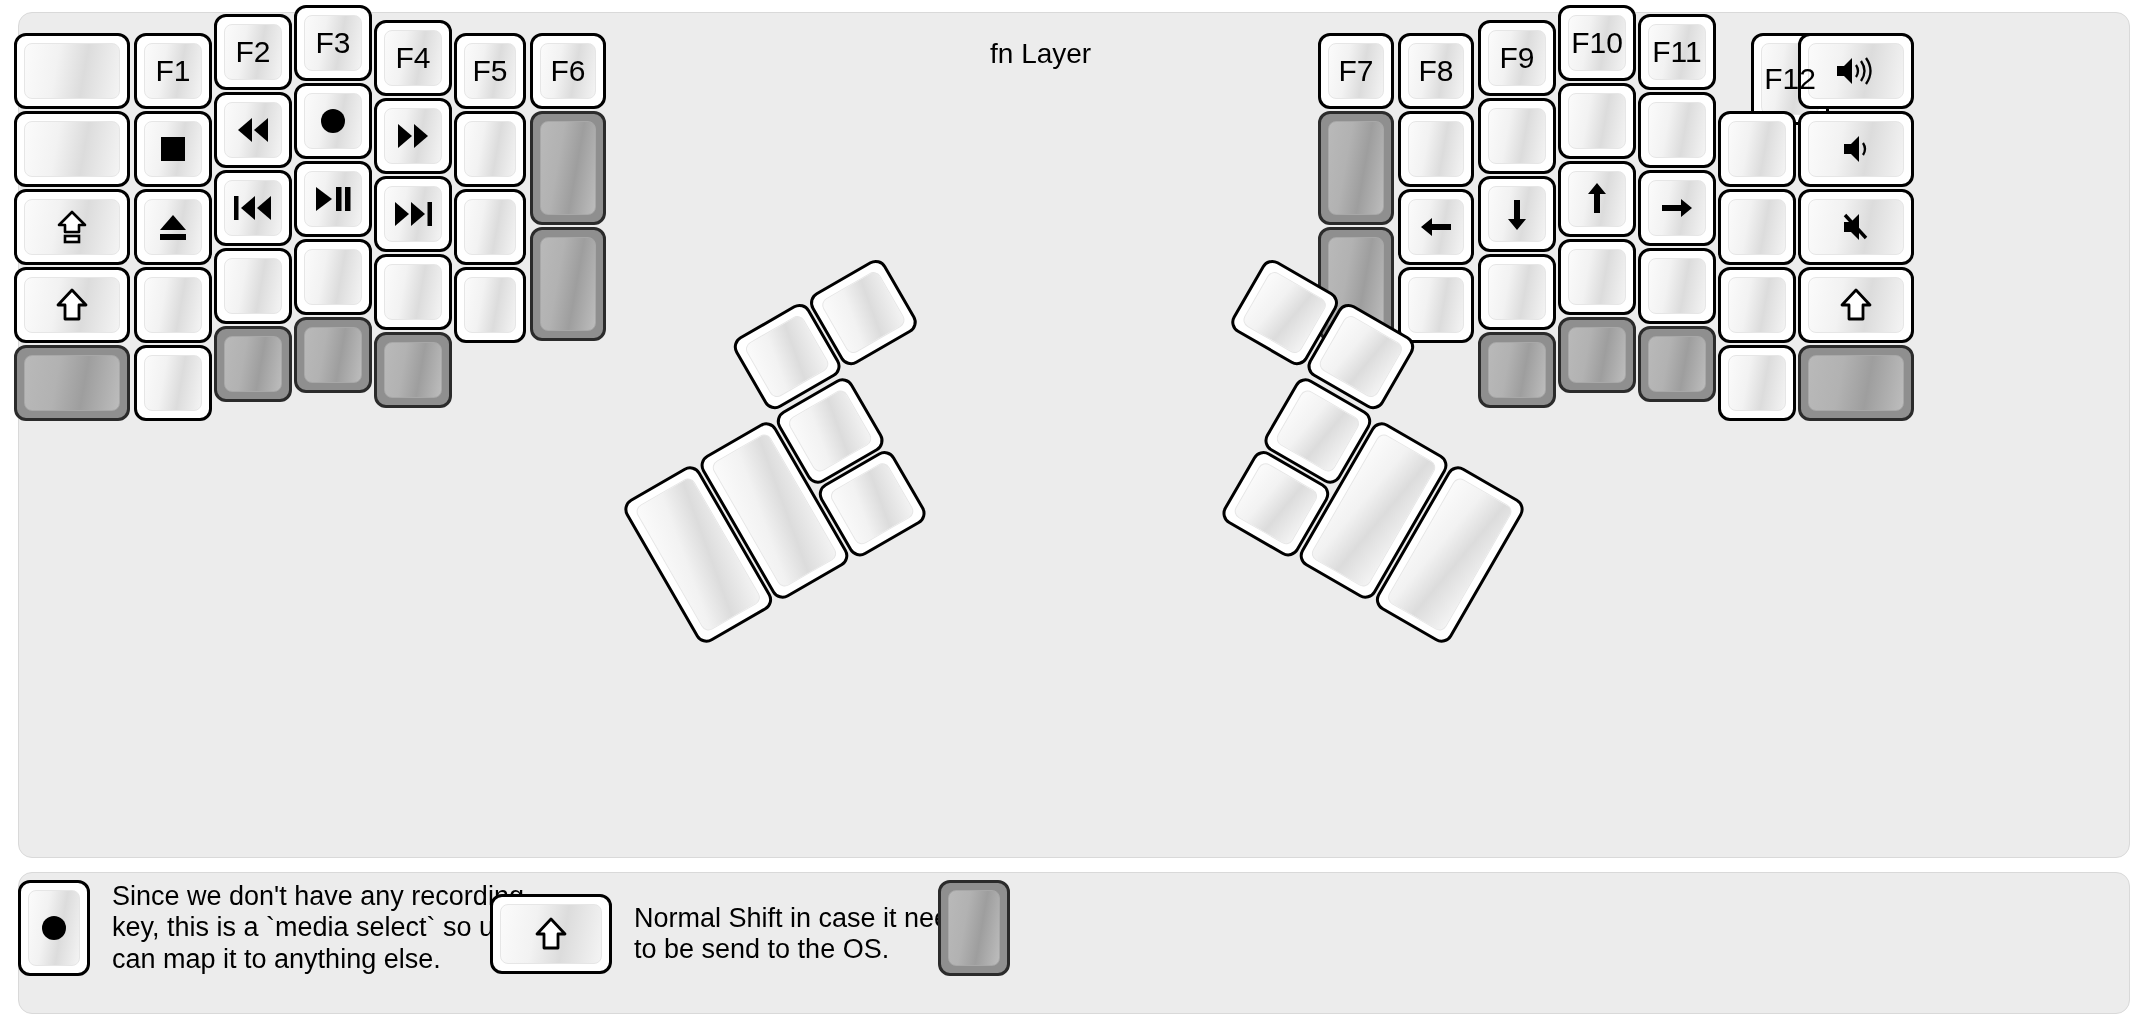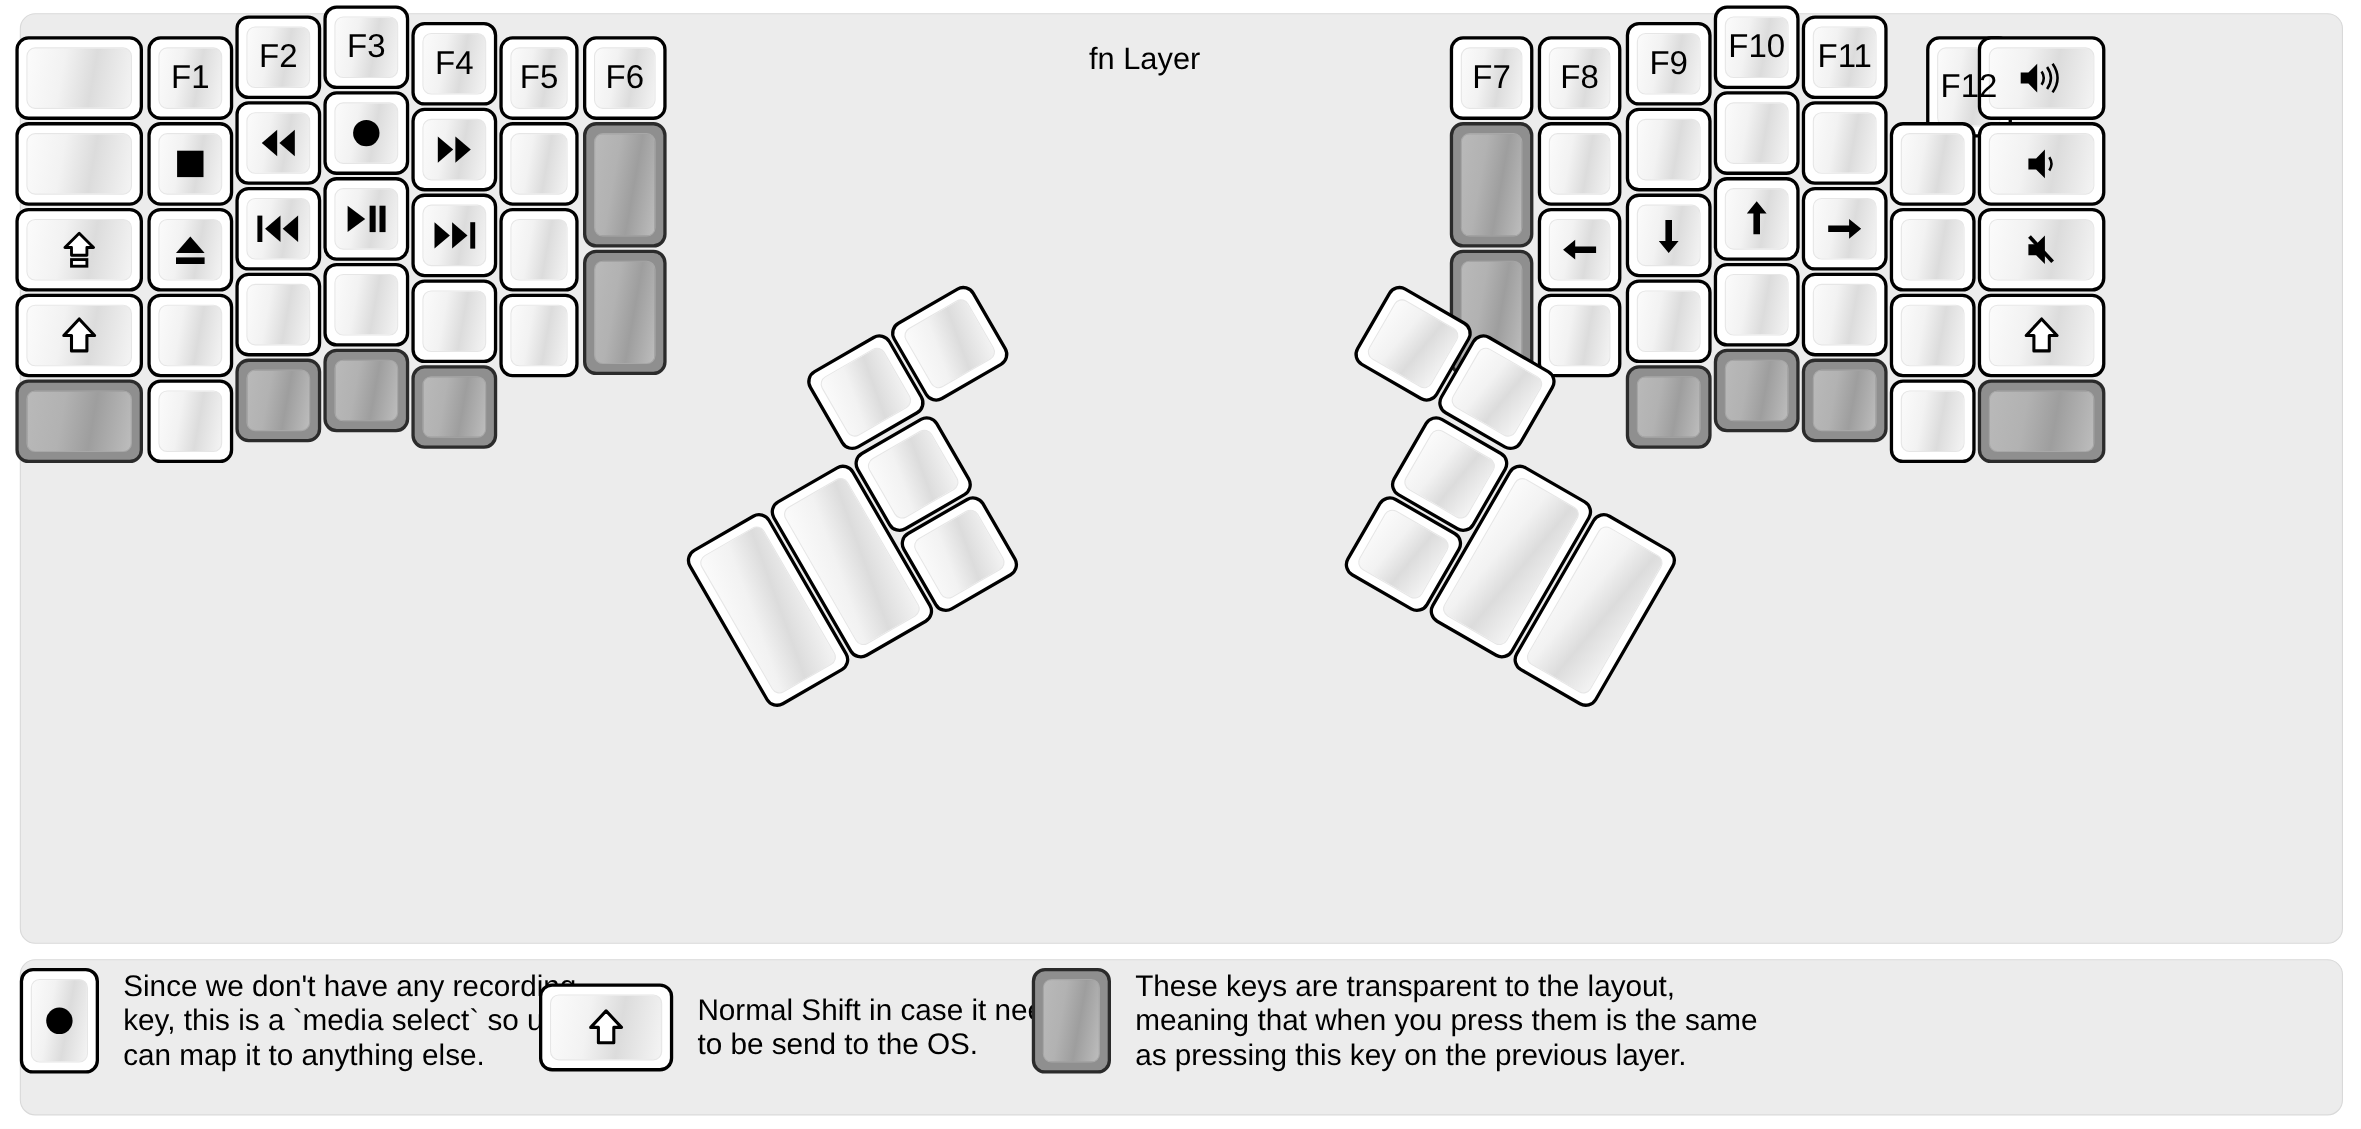--- a/index.html
+++ b/index.html
@@ -494,19 +494,16 @@
             </svg>
           </span>
         </div>
         <div class="note">Normal Shift in case it needs
 to be send to the OS.</div>
       </div>
       <div class="legend-item" style="left: 938px; top: 880px;">
         <div class="legend-key trans" style="width: 72px; height: 96px;">
           <div class="cap"></div>
         </div>
-        <div class="note">These keys are transparent to the layout,
-meaning that when you press them is the same
-as pressing this key on the previous layer.</div>
       </div>
     </div>
 
 </div>
 
 </body></html>

